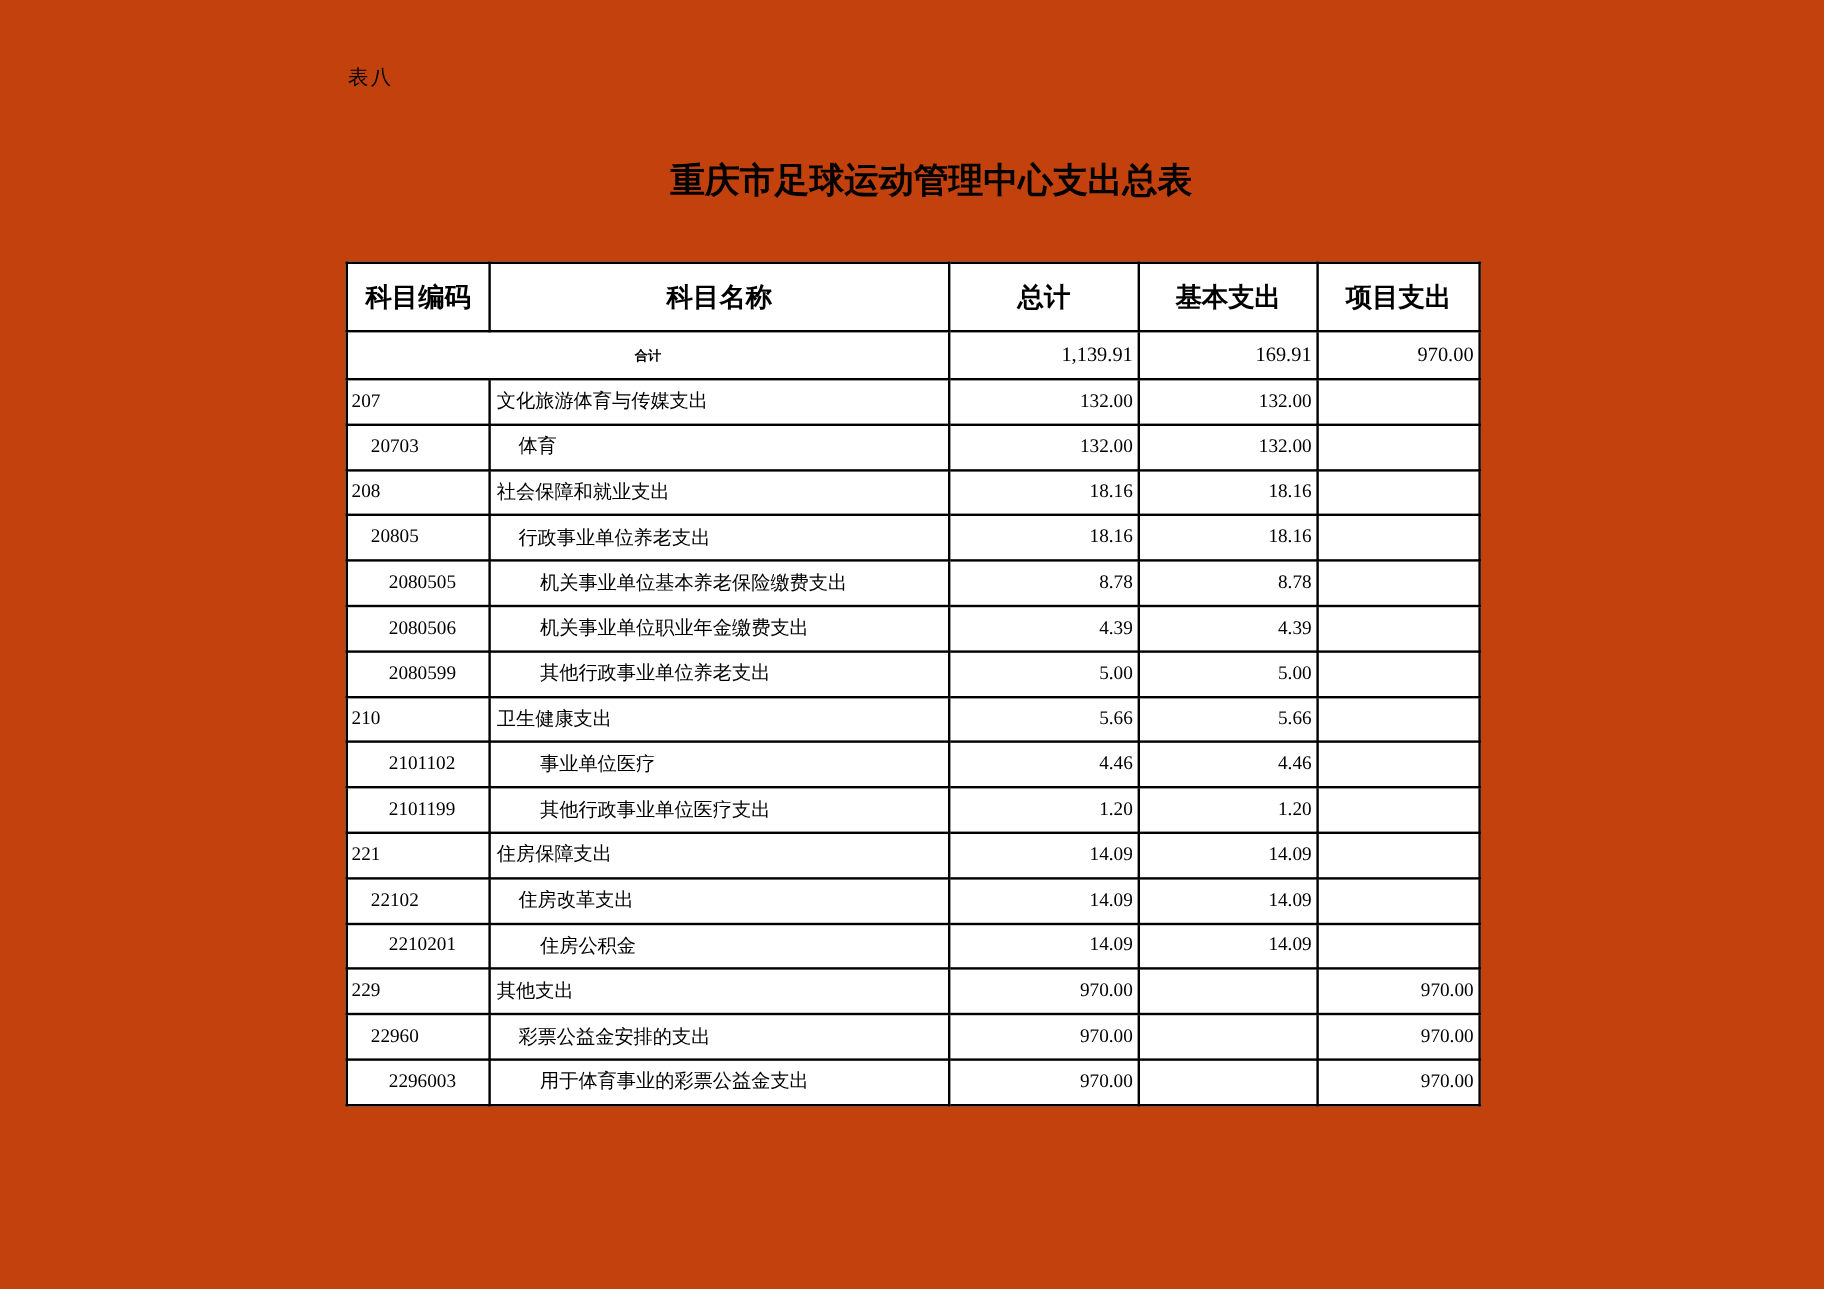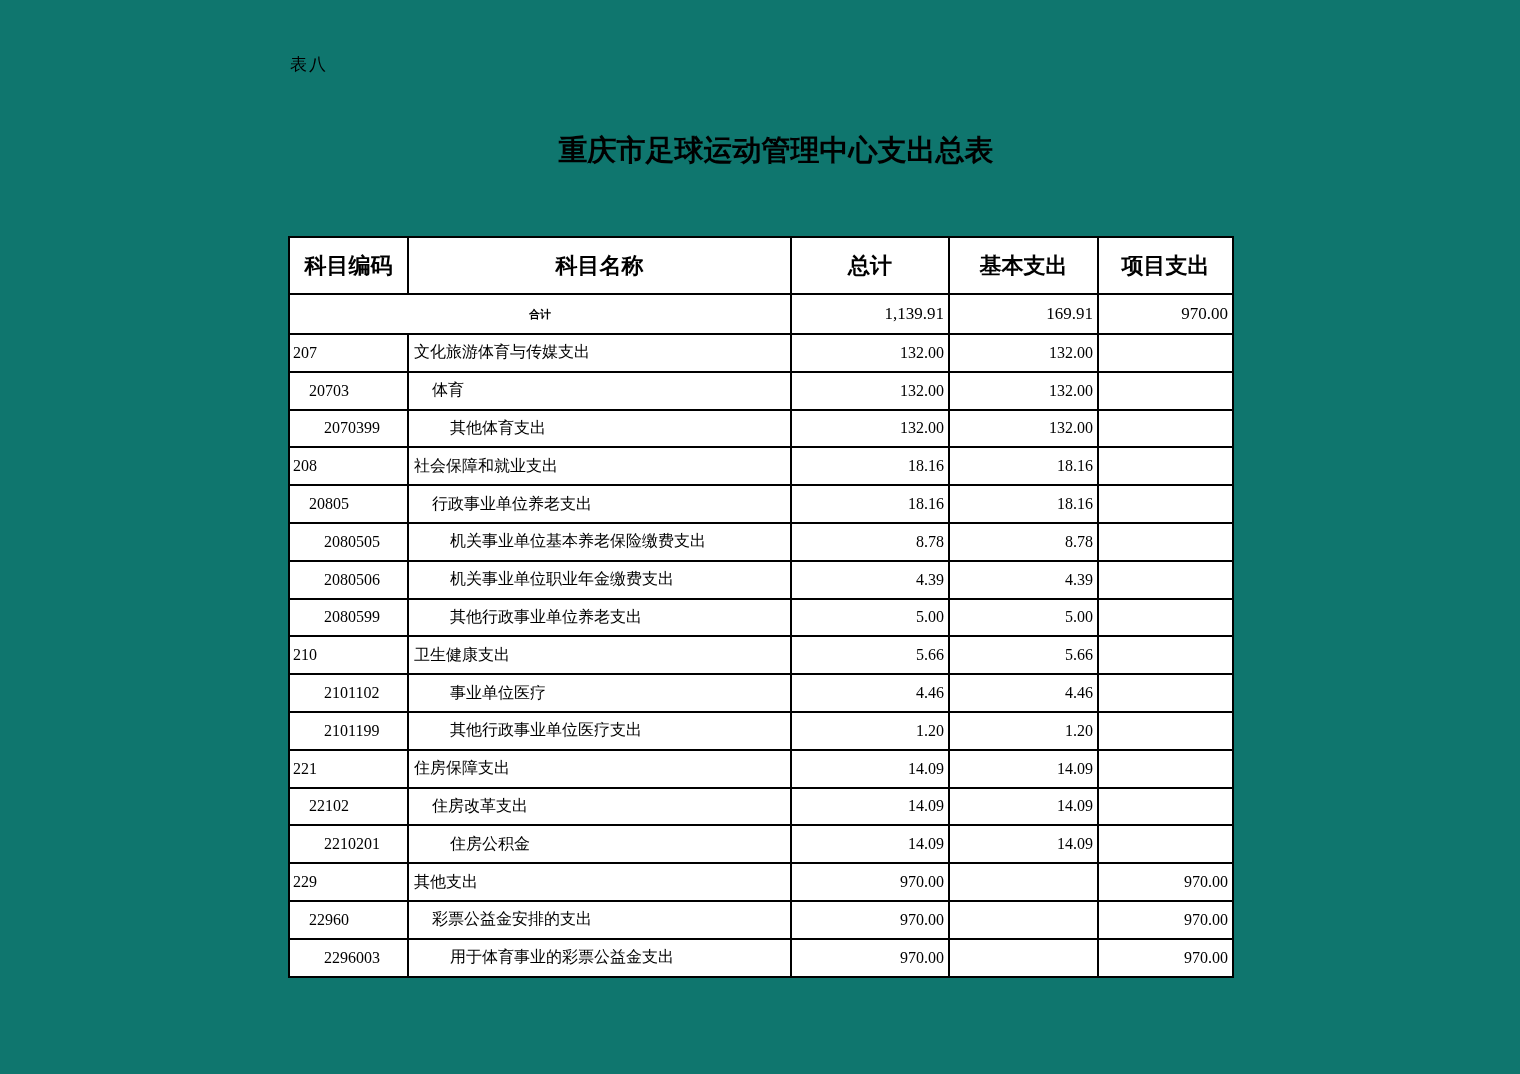--- a/index.html
+++ b/index.html
@@ -1,39 +1,39 @@
 <!DOCTYPE html>
 <html><head>
 <meta charset="utf-8">
 <style>
   html,body { margin:0; padding:0; background:#e8e8e8; }
   .page {
     position:relative;
     width:1520px; height:1074px;
-    background:#0f766e;
+    background:#c2410c;
     color:#000;
     font-family:"Liberation Serif","DejaVu Serif",serif;
     overflow:hidden;
   }
   .sheet-label {
     position:absolute; left:290px; top:53px;
     font-size:17px; letter-spacing:2px;
   }
   .doc-title {
     position:absolute; left:289px; top:116px; width:944px;
     margin:15px; text-align:center;
     font-size:29px; font-weight:bold;
     font-family:"Liberation Serif","DejaVu Serif",serif;
   }
   .unit-note {
     position:absolute; left:289px; top:201px; width:944px;
     text-align:right; font-size:16px;
   }
   table.expense-table {
-    position:absolute; left:288px; top:236px;
+    position:absolute; left:288px; top:218px;
     border-collapse:collapse; table-layout:fixed;
     background:#fff;
   }
   .expense-table col.c-code    { width:119px; }
   .expense-table col.c-name    { width:383px; }
   .expense-table col.c-total   { width:158px; }
   .expense-table col.c-basic   { width:149px; }
   .expense-table col.c-project { width:135px; }
   .expense-table th, .expense-table td {
     border:2px solid #000;
@@ -109,27 +109,20 @@
           <td class="num">132.00</td>
           <td class="num"></td>
         </tr>
         <tr class="lvl2">
           <td class="code">20703</td>
           <td class="name">体育</td>
           <td class="num">132.00</td>
           <td class="num">132.00</td>
           <td class="num"></td>
         </tr>
-        <tr class="lvl3">
-          <td class="code">2070399</td>
-          <td class="name">其他体育支出</td>
-          <td class="num">132.00</td>
-          <td class="num">132.00</td>
-          <td class="num"></td>
-        </tr>
         <tr class="lvl1">
           <td class="code">208</td>
           <td class="name">社会保障和就业支出</td>
           <td class="num">18.16</td>
           <td class="num">18.16</td>
           <td class="num"></td>
         </tr>
         <tr class="lvl2">
           <td class="code">20805</td>
           <td class="name">行政事业单位养老支出</td>

